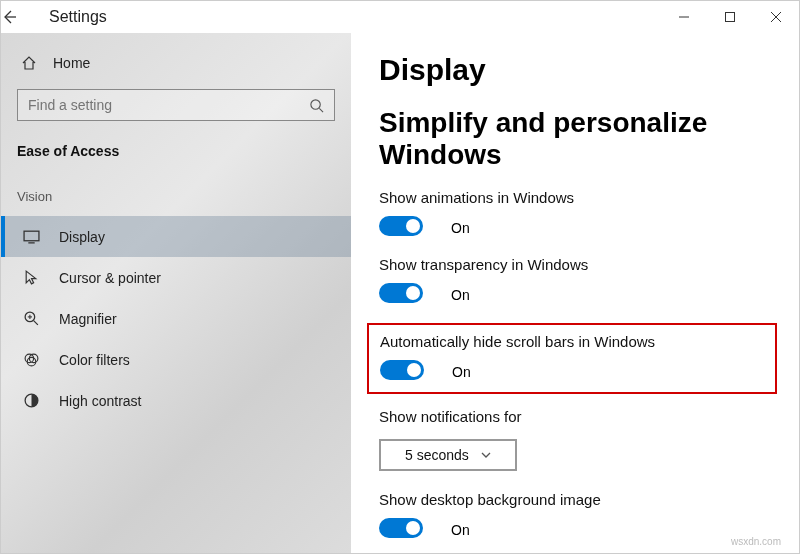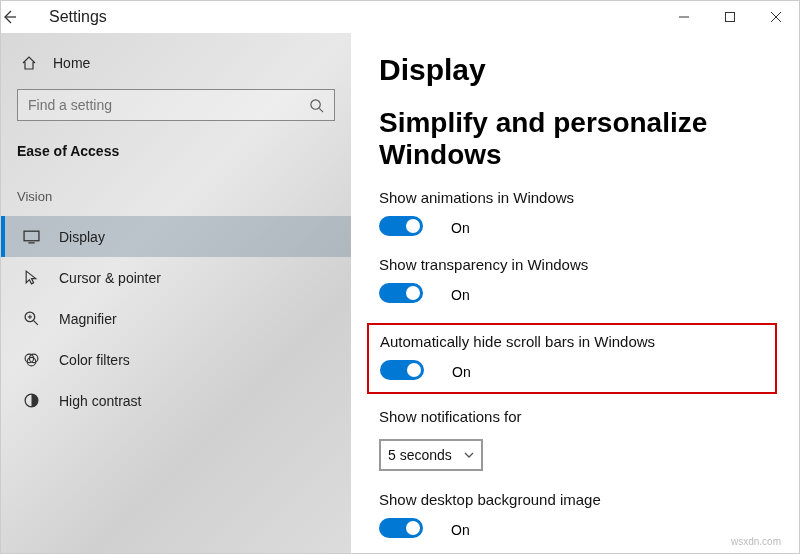--- a/index.html
+++ b/index.html
@@ -71,21 +71,21 @@
 .toggle {
   width:44px; height:20px; border-radius:10px; background:#0078d4; position:relative;
 }
 .toggle::after {
   content:""; position:absolute; right:3px; top:3px; width:14px; height:14px; background:#fff; border-radius:50%;
 }
 .toggle-state { font-size:14px; }
 .highlight { border:2px solid #d00000; padding:8px 10px 12px 11px; margin-left:-12px; margin-right:-6px; margin-bottom:14px;}
 .dropdown {
   display:inline-flex; align-items:center; gap:12px;
-  border:2px solid #999; padding:6px 7px; font-size:14px; color:#111;
+  border:2px solid #999; padding:6px 24px; font-size:14px; color:#111;
   margin-top:4px;
 }
 .chev { font-size:11px; color:#555; }
 svg { display:block; }
 .watermark { position:absolute; right:18px; bottom:6px; font-size:10px; color:#bbb;}
 </style>
 </head>
 <body>
 
 <div class="titlebar">

